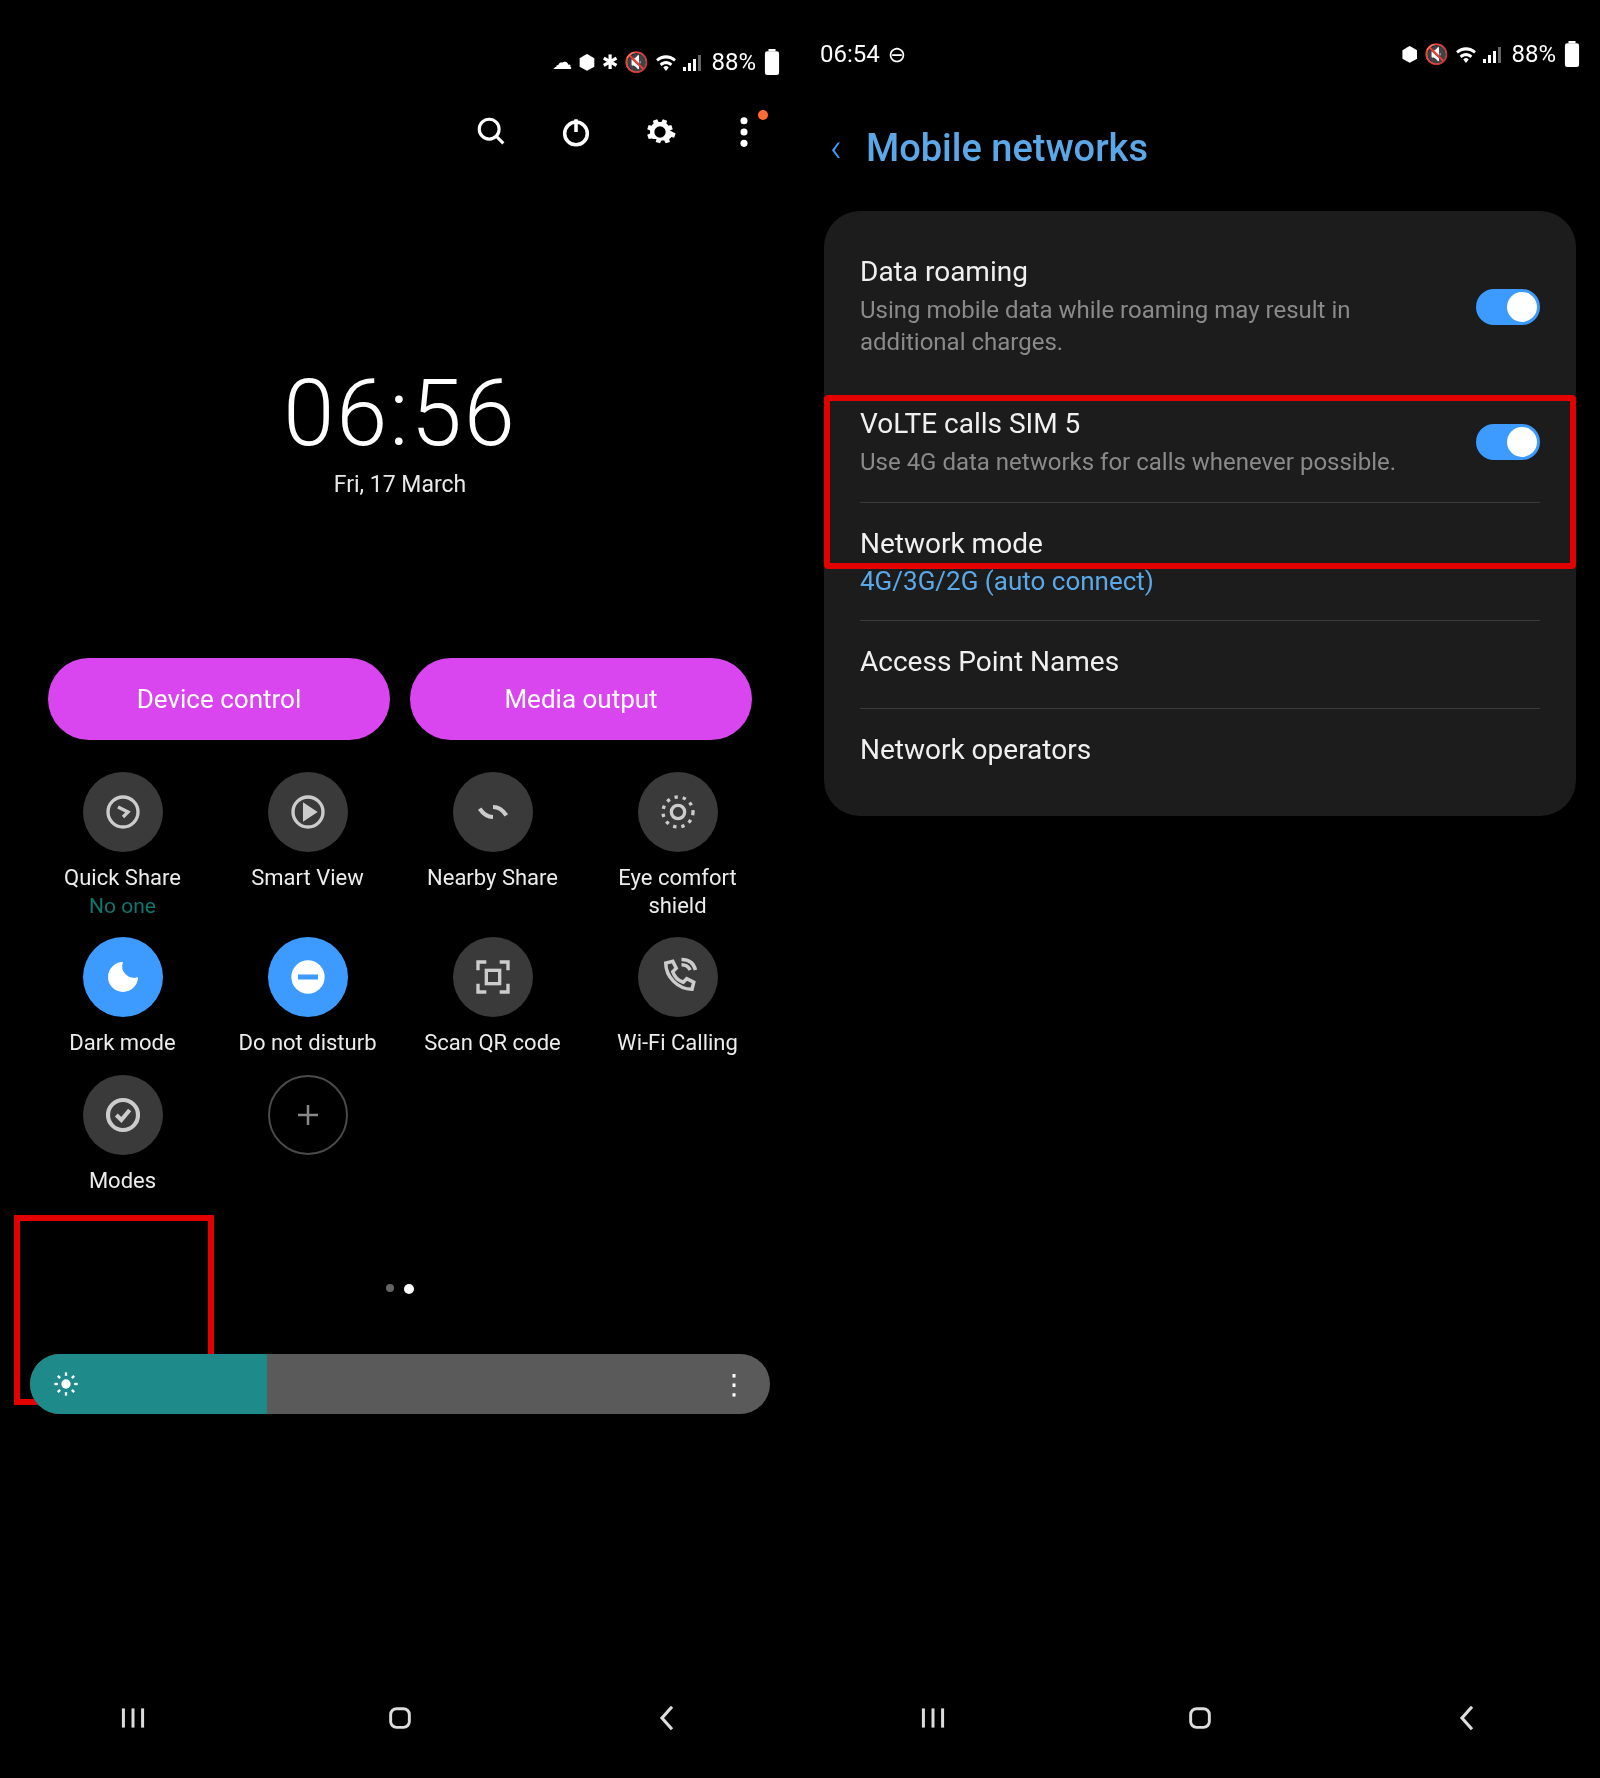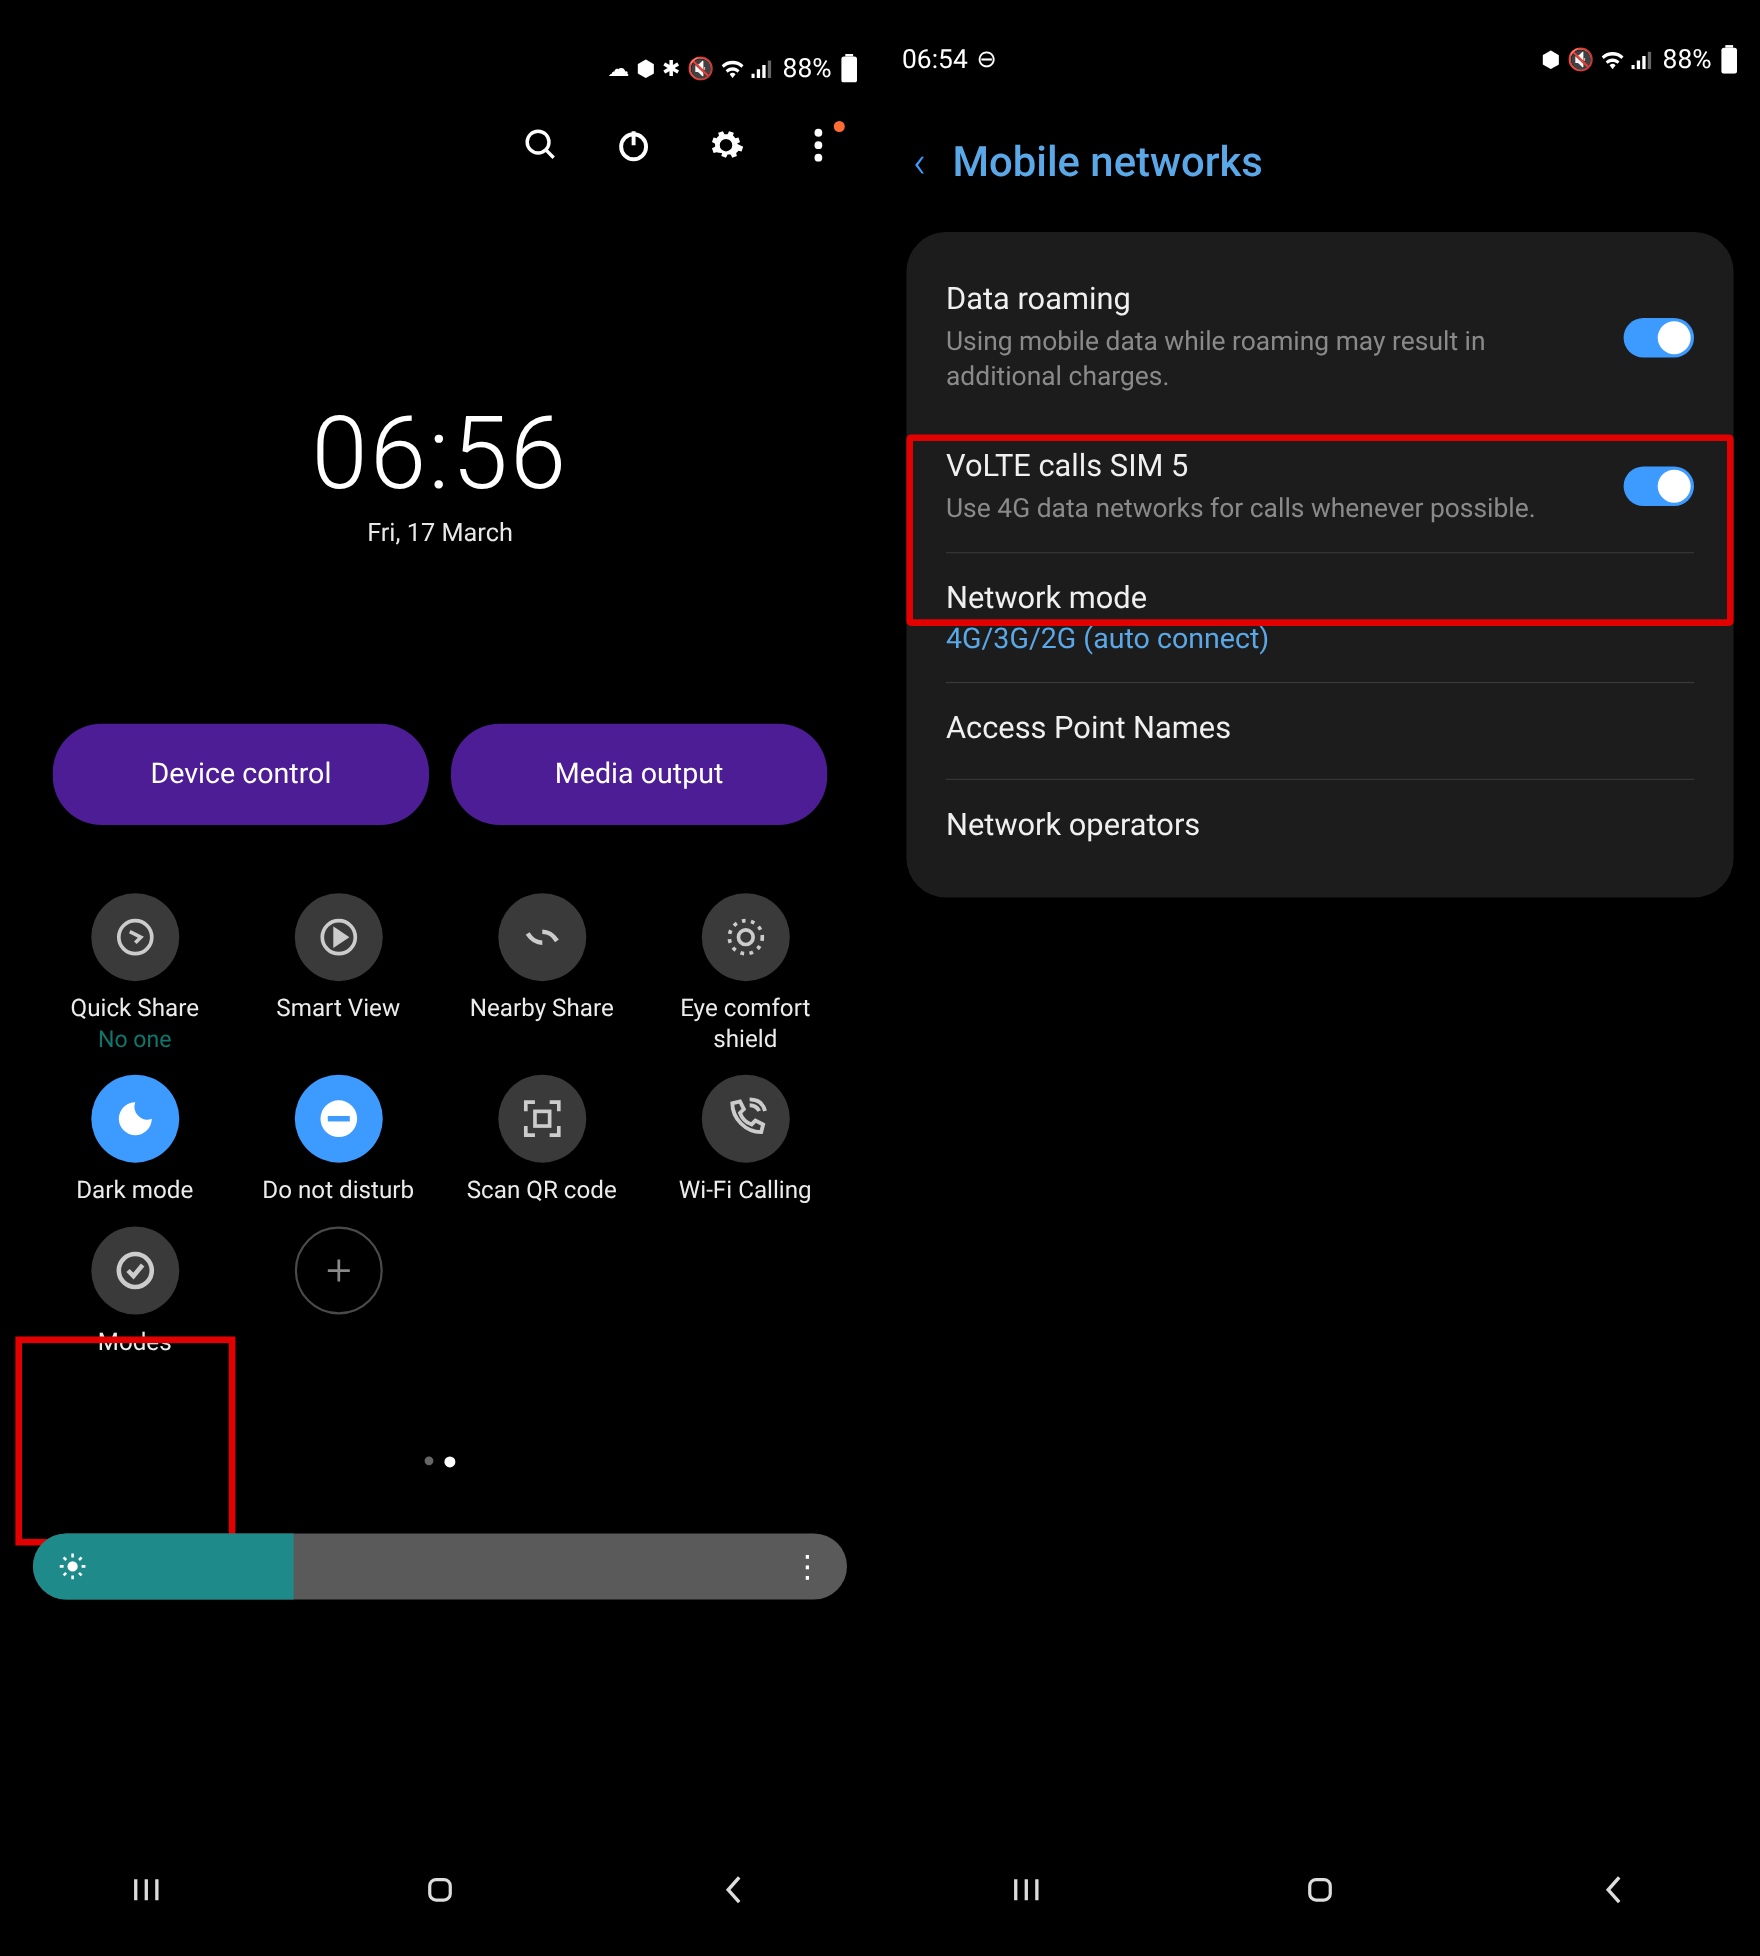--- a/index.html
+++ b/index.html
@@ -34,23 +34,23 @@
   
   .topbar { display:flex; justify-content:flex-end; gap:48px; padding: 30px 38px 10px; align-items:center;}
   .topbar-icon { width:36px; height:36px; display:flex; align-items:center; justify-content:center; position:relative;}
   .dot-badge { width:10px; height:10px; background:#ff6b35; border-radius:50%; position:absolute; top:-4px; right:-6px;}
   
   .clock-block { text-align:center; margin-top: 200px; }
   .clock-time { font-size: 92px; font-weight: 300; letter-spacing: 2px; }
   .clock-date { font-size: 23px; font-weight: 400; color: #e8e8e8; margin-top: 4px;}
 
   .pill-row { display:flex; gap:20px; justify-content:center; margin-top: 160px; padding:0 48px;}
-  .pill { flex:1; background:#4c1d95; border-radius: 44px; height:92px; display:flex; align-items:center; justify-content:center; font-size:26px; color:#fff;}
-
-  .tile-grid { display:grid; grid-template-columns: repeat(4, 1fr); gap: 18px 16px; padding: 62px 38px 0 38px;}
+  .pill { flex:1; background:#d946ef; border-radius: 44px; height:82px; display:flex; align-items:center; justify-content:center; font-size:26px; color:#fff;}
+
+  .tile-grid { display:grid; grid-template-columns: repeat(4, 1fr); gap: 18px 16px; padding: 32px 38px 0 38px;}
   .tile { display:flex; flex-direction:column; align-items:center; text-align:center; }
   .tile-circle { width:80px; height:80px; border-radius:50%; background:#3a3a3a; display:flex; align-items:center; justify-content:center; margin-bottom:12px;}
   .tile-circle.active { background:#3d9bff; }
   .tile-circle.add { background:transparent; border:2px solid #4a4a4a;}
   .tile-label { font-size:22px; color:#ececec; line-height:1.25; }
   .tile-sub { font-size:21px; color:#0f766e; margin-top:2px;}
 
   .highlight-left { position:absolute; border:6px solid #e30000; top:1215px; left:14px; width:200px; height:190px;}
 
   .pager-dots { display:flex; justify-content:center; gap:10px; margin-top:90px;}

